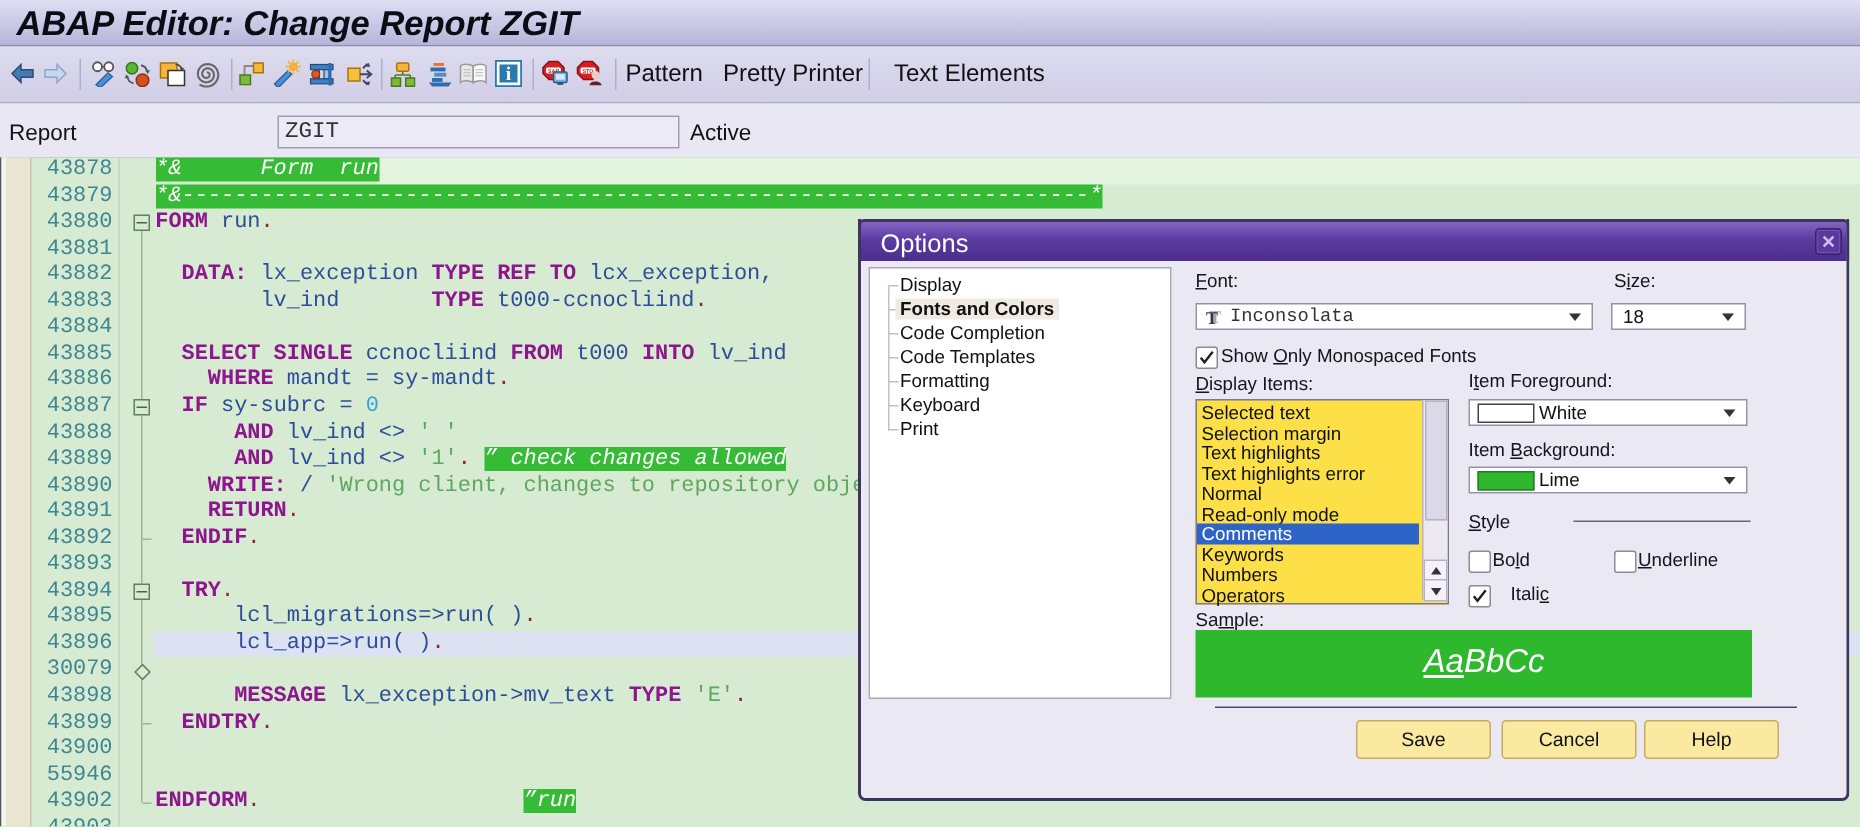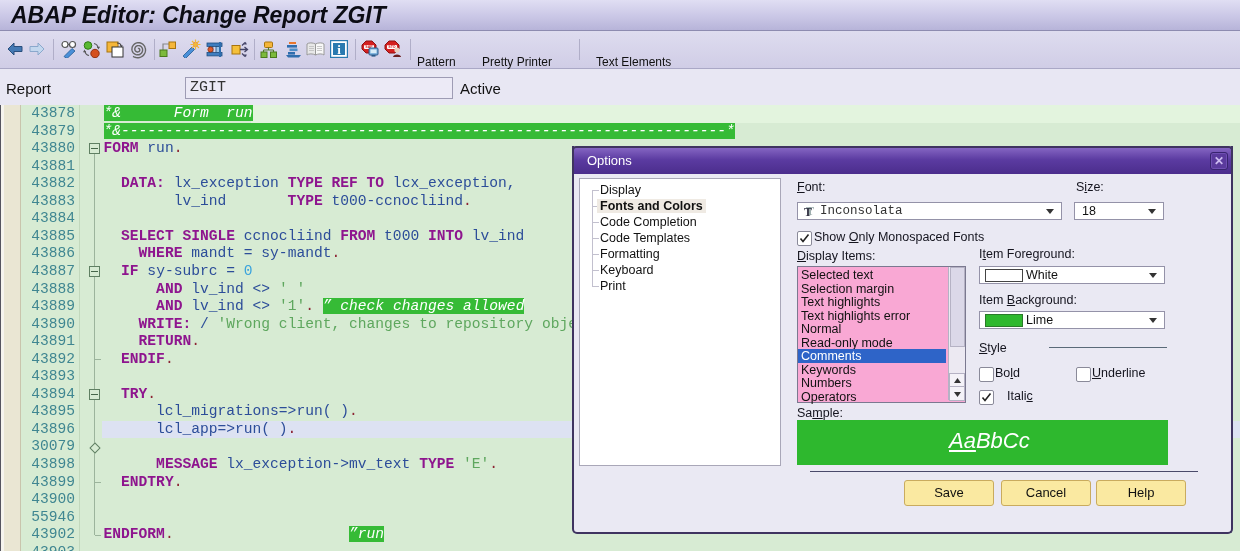--- a/index.html
+++ b/index.html
@@ -8,21 +8,21 @@
   .abs{position:absolute;}
   
   #titlebar{left:0;top:0;width:1240px;height:30px;
     background:linear-gradient(#e0def3 0%,#cac7e6 55%,#b7b4d9 100%);
     border-bottom:1px solid #8d8bb0;}
   #titlebar .t{position:absolute;left:11px;top:2px;font-size:23px;font-weight:bold;
     font-style:italic;color:#0c0c14;}
   #toolbar{left:0;top:31px;width:1240px;height:37px;
     background:linear-gradient(#dedcef,#d0cde6);border-bottom:1px solid #aaa8c6;}
   .tsep{position:absolute;top:8px;width:1px;height:21px;background:#b0aec8;}
-  .tbtxt{position:absolute;top:24px;font-size:12px;color:#111;}
+  .tbtxt{position:absolute;top:10px;font-size:16px;color:#111;}
   #reportrow{left:0;top:69px;width:1240px;height:36px;background:#e8e7f3;
     border-bottom:1px solid #84829e;}
   #reportrow .lbl{position:absolute;left:6px;top:11px;font-size:15px;color:#111;}
   #rinput{position:absolute;left:185px;top:8px;width:266px;height:20px;
     background:#eceaf6;border:1px solid #9e9cb4;}
   #rinput span{font-family:"Liberation Mono",monospace;font-size:15px;color:#333;
     position:absolute;left:4px;top:1px;}
   #active{position:absolute;left:460px;top:11px;font-size:15px;color:#111;}
   
   #editor{left:0;top:105px;width:1240px;height:446px;background:#d7ebd3;}
@@ -46,42 +46,42 @@
   .fold{position:absolute;width:9px;height:9px;border:1px solid #5f7f62;background:#d7ebd3;z-index:2;}
   .fold:after{content:"";position:absolute;left:1px;top:3.5px;width:7px;height:1px;background:#46664a;}
   .fline{position:absolute;width:1px;background:#9cb49c;}
   .ftick{position:absolute;height:1px;background:#9cb49c;}
   
   #dlg{left:572px;top:146px;width:657px;height:386px;background:#eae9f3;
      border:2px solid #3f3460;border-top:none;border-radius:0 0 5px 5px;}
   #dlgtitle{position:absolute;left:-2px;top:0;width:657px;height:26px;
      background:linear-gradient(#8465c2 0%,#5b3ba1 45%,#4b2d8c 100%);
      border:2px solid #3f3460;border-bottom:none;border-radius:4px 4px 0 0;}
-  #dlgtitle .t{position:absolute;left:13px;top:5px;color:#fff;font-size:13px;}
+  #dlgtitle .t{position:absolute;left:13px;top:5px;color:#fff;font-size:17px;}
   #dlgclose{position:absolute;right:3px;top:4px;width:16px;height:16px;
      border:1px solid #38246e;border-radius:3px;background:#5a3a9c;
      color:#cdbcf0;font-size:12px;font-weight:bold;text-align:center;line-height:16px;
      box-shadow:inset 0 0 0 1px #6f4fb2;}
   #tree{position:absolute;left:5px;top:32px;width:200px;height:286px;background:#fff;
      border:1px solid #a9a7b8;}
   .ti{position:absolute;left:20px;font-size:12.5px;color:#111;white-space:nowrap;}
   .ti.sel{font-weight:bold;background:#efeae3;padding:0 3px;left:17px;}
   .tdash{position:absolute;left:12px;width:7px;height:1px;background:#c2c0ce;}
   .tvert{position:absolute;left:12px;width:1px;background:#c2c0ce;}
   .dl{position:absolute;font-size:12.5px;color:#14141e;white-space:nowrap;}
   .combo{position:absolute;background:#fff;border:1px solid #9492a8;height:16px;}
   .combo .cv{position:absolute;left:7px;top:1px;font-size:12.5px;color:#111;}
   .arr{position:absolute;right:7px;top:6px;width:0;height:0;
      border-left:4px solid transparent;border-right:4px solid transparent;
      border-top:5px solid #333;}
   .cb{position:absolute;width:13px;height:13px;background:#fff;border:1px solid #8a8a99;border-radius:2px;}
   .cb svg{position:absolute;left:0px;top:0px;}
   .cbl{position:absolute;font-size:12.5px;color:#14141e;}
   #listbox{position:absolute;left:223px;top:120px;width:167px;height:135px;
-     background:#f9a8d4;border:1px solid #7b7990;}
+     background:#fde047;border:1px solid #7b7990;}
   .li{position:absolute;left:3px;font-size:12.5px;color:#111;white-space:nowrap;}
   .li.sel{background:#2e64c8;color:#fff;left:0px;padding:0 3px;width:142px;}
   #lsb{position:absolute;right:0px;top:0px;width:16px;height:133px;background:#ece9f2;
      border-left:1px solid #b5b2c4;}
   #lsbthumb{position:absolute;left:1px;top:0px;width:13px;height:78px;background:#dbd8e8;
      border:1px solid #b5b2c4;}
   .sbtn{position:absolute;left:0px;width:14px;height:13px;background:#f4f2f8;border:1px solid #b5b2c4;}
   #sample{position:absolute;left:223px;top:274px;width:371px;height:45px;background:#2eb82e;}
   #sample .t{position:absolute;left:152px;top:8px;color:#fff;font-size:22px;font-style:italic;}
   .hline{position:absolute;height:1px;background:#55527a;}

